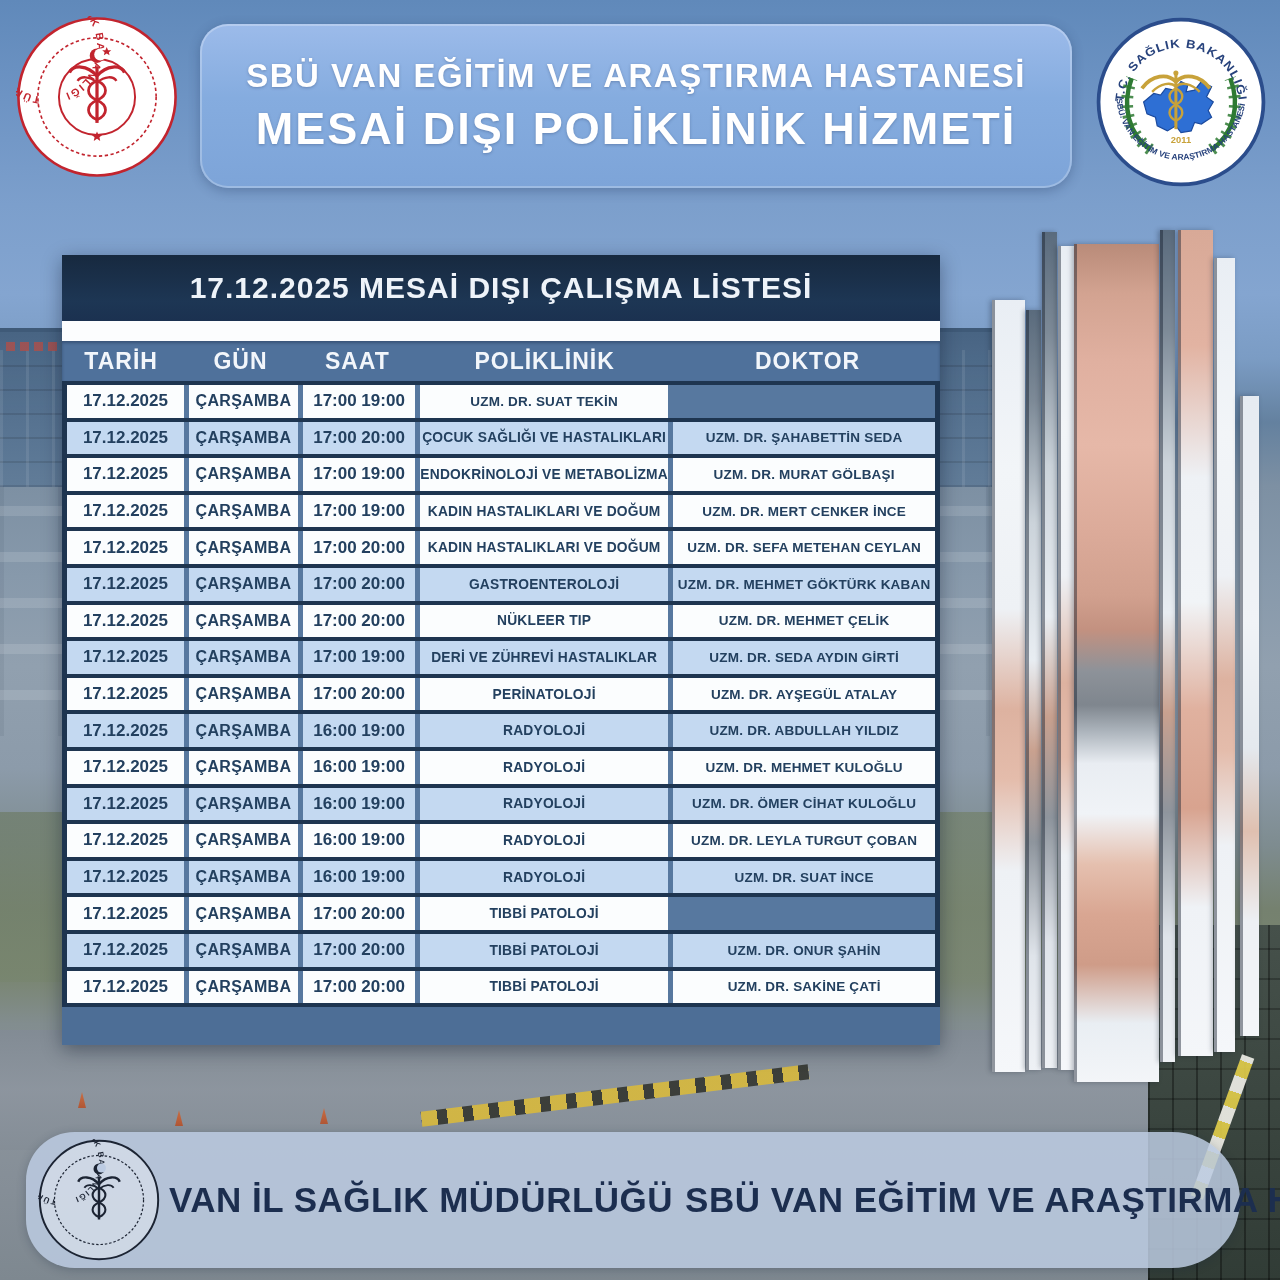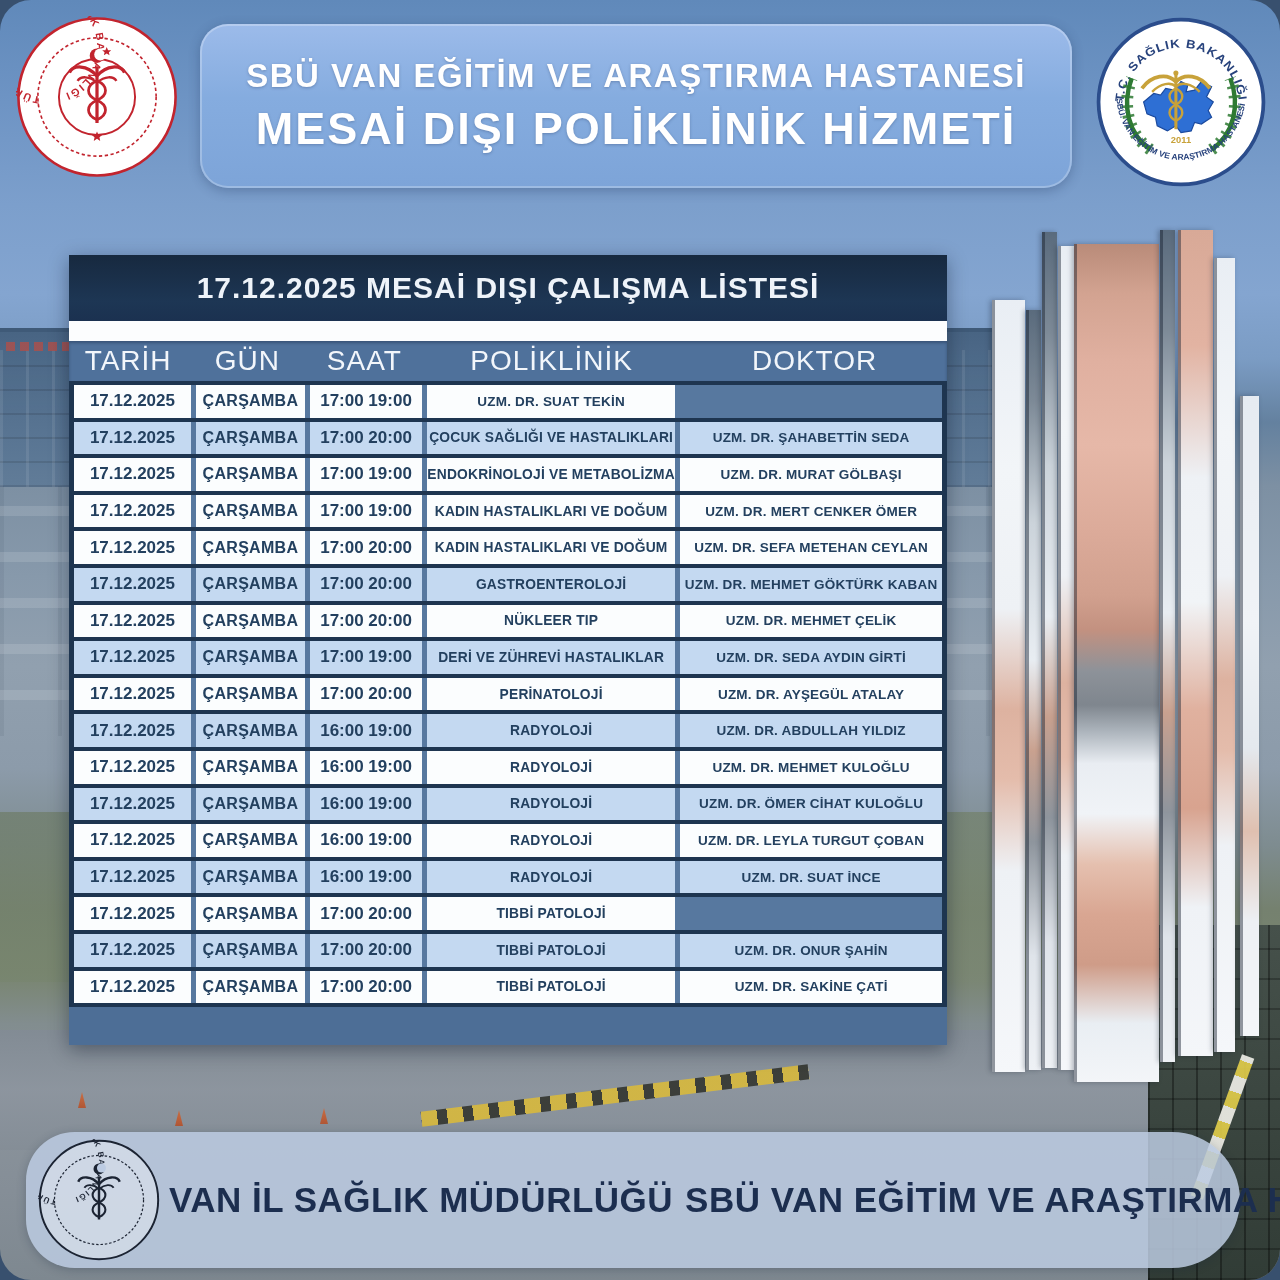--- a/index.html
+++ b/index.html
@@ -1,17 +1,17 @@
 <!DOCTYPE html>
 <html><head>
 <meta charset="utf-8">
 <style>
   html,body{margin:0;padding:0;background:#38506e;}
   .canvas{position:relative;width:1280px;height:1280px;overflow:hidden;
-    font-family:"Liberation Sans", sans-serif;border-radius:31px;}
+    font-family:"Liberation Sans", sans-serif;}
 
   
   .bg-base{position:absolute;inset:0;
     background:linear-gradient(180deg,
       #6089ba 0%, #6e94c4 8%, #7c9fcc 16%, #84a5d0 23%,
       #7b9cc4 28%, #64819f 33%,
       #7d90a3 38%, #8799ab 45%, #91a0af 52%, #8c9baa 60%,
       #7e8c90 66%, #75816f 71%, #79856f 76%,
       #828d8f 80%, #8b949c 86%, #858e97 93%, #7e8890 100%);}
   .bg-building{position:absolute;left:0;top:328px;width:1000px;height:155px;
@@ -65,30 +65,30 @@
   .banner .l1{color:#fff;font-size:33px;font-weight:800;letter-spacing:1.5px;
     text-shadow:0 1px 3px rgba(40,60,100,.35);white-space:nowrap;}
   .banner .l2{color:#fff;font-size:45px;font-weight:800;letter-spacing:2px;
     text-shadow:0 1px 3px rgba(40,60,100,.35);white-space:nowrap;}
 
   .logo{position:absolute;}
   .logo-left{left:16px;top:16px;width:162px;height:162px;color:#c2242e;}
   .logo-right{left:1096px;top:14px;width:170px;height:176px;}
 
   
-  .table-wrap{position:absolute;left:69px;top:255px;width:878px;z-index:2;
+  .table-wrap{position:absolute;left:62px;top:255px;width:878px;z-index:2;
     box-shadow:0 5px 18px rgba(8,18,38,.4);}
   .title-bar{height:66px;background:linear-gradient(180deg,#17293f,#1d3654 70%,#1b3150);
     display:flex;align-items:center;justify-content:center;}
   .title-bar span{color:#eef3f9;font-size:30px;font-weight:700;letter-spacing:1px;}
   .white-strip{height:20px;background:#fcfdfe;}
   .thead{display:grid;grid-template-columns:121fr 113fr 116fr 257fr 271fr;column-gap:5px;
     height:40px;background:#4f719b;box-shadow:inset 0 2px 3px rgba(15,30,55,.35);}
   .th{display:flex;align-items:center;justify-content:center;color:#f2f6fb;
-    font-size:28px;font-weight:400;letter-spacing:1px;}
+    font-size:23px;font-weight:700;letter-spacing:1px;}
   .tbody{display:flex;flex-direction:column;gap:4px;padding:4px 5px;background:#1e3550;}
   .tr{display:grid;grid-template-columns:121fr 113fr 116fr 257fr 271fr;column-gap:5px;
     background:#57789f;height:32.6px;}
   .td{display:flex;align-items:center;justify-content:center;background:#fbfdfe;
     color:#23405f;font-weight:700;white-space:nowrap;overflow:hidden;}
   .tr.shaded .td{background:#c4d9f1;}
   .td.c0{font-size:17px;}
   .td.c1{font-size:16px;letter-spacing:.3px;}
   .td.c2{font-size:17px;}
   .td.c3{font-size:13.8px;letter-spacing:.2px;}
@@ -258,21 +258,21 @@
           <div class="td c1">ÇARŞAMBA</div>
           <div class="td c2">17:00 19:00</div>
           <div class="td c3">ENDOKRİNOLOJİ VE METABOLİZMA</div>
           <div class="td c4">UZM. DR. MURAT GÖLBAŞI</div>
         </div>
         <div class="tr">
           <div class="td c0">17.12.2025</div>
           <div class="td c1">ÇARŞAMBA</div>
           <div class="td c2">17:00 19:00</div>
           <div class="td c3">KADIN HASTALIKLARI VE DOĞUM</div>
-          <div class="td c4">UZM. DR. MERT CENKER ÖMER</div>
+          <div class="td c4">UZM. DR. MERT CENKER İNCE</div>
         </div>
         <div class="tr">
           <div class="td c0">17.12.2025</div>
           <div class="td c1">ÇARŞAMBA</div>
           <div class="td c2">17:00 20:00</div>
           <div class="td c3">KADIN HASTALIKLARI VE DOĞUM</div>
           <div class="td c4">UZM. DR. SEFA METEHAN CEYLAN</div>
         </div>
         <div class="tr shaded">
           <div class="td c0">17.12.2025</div>

